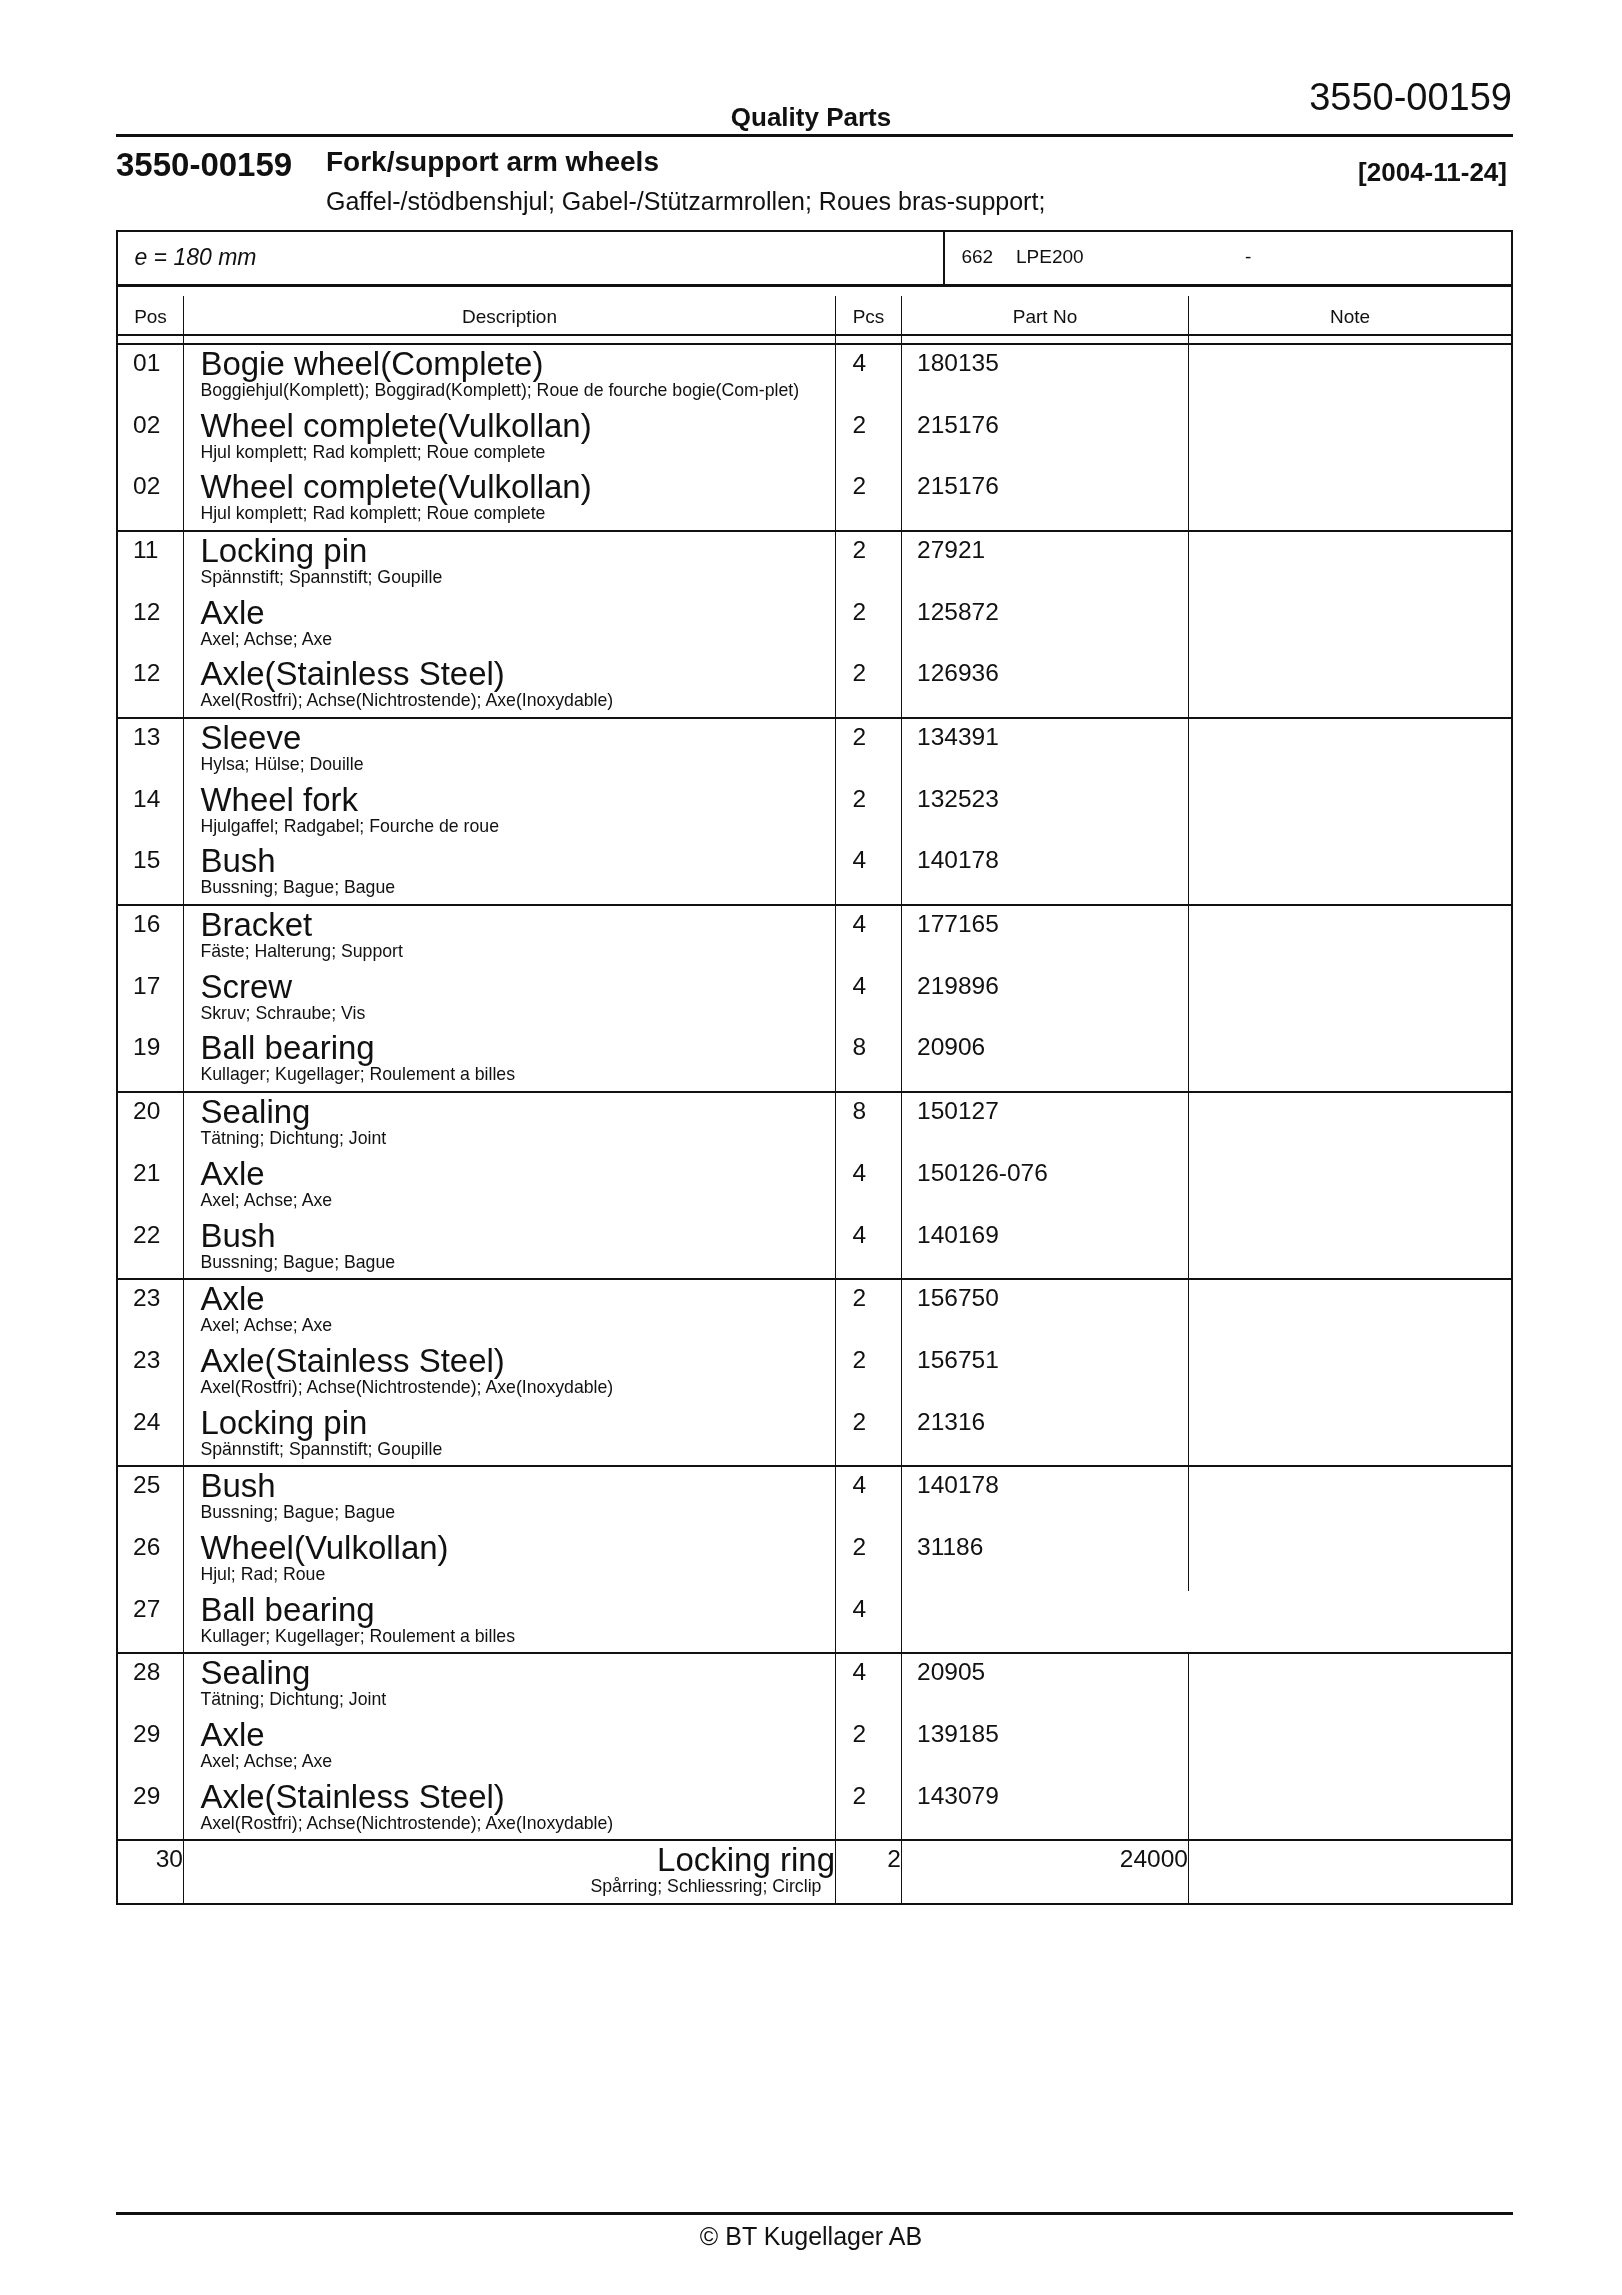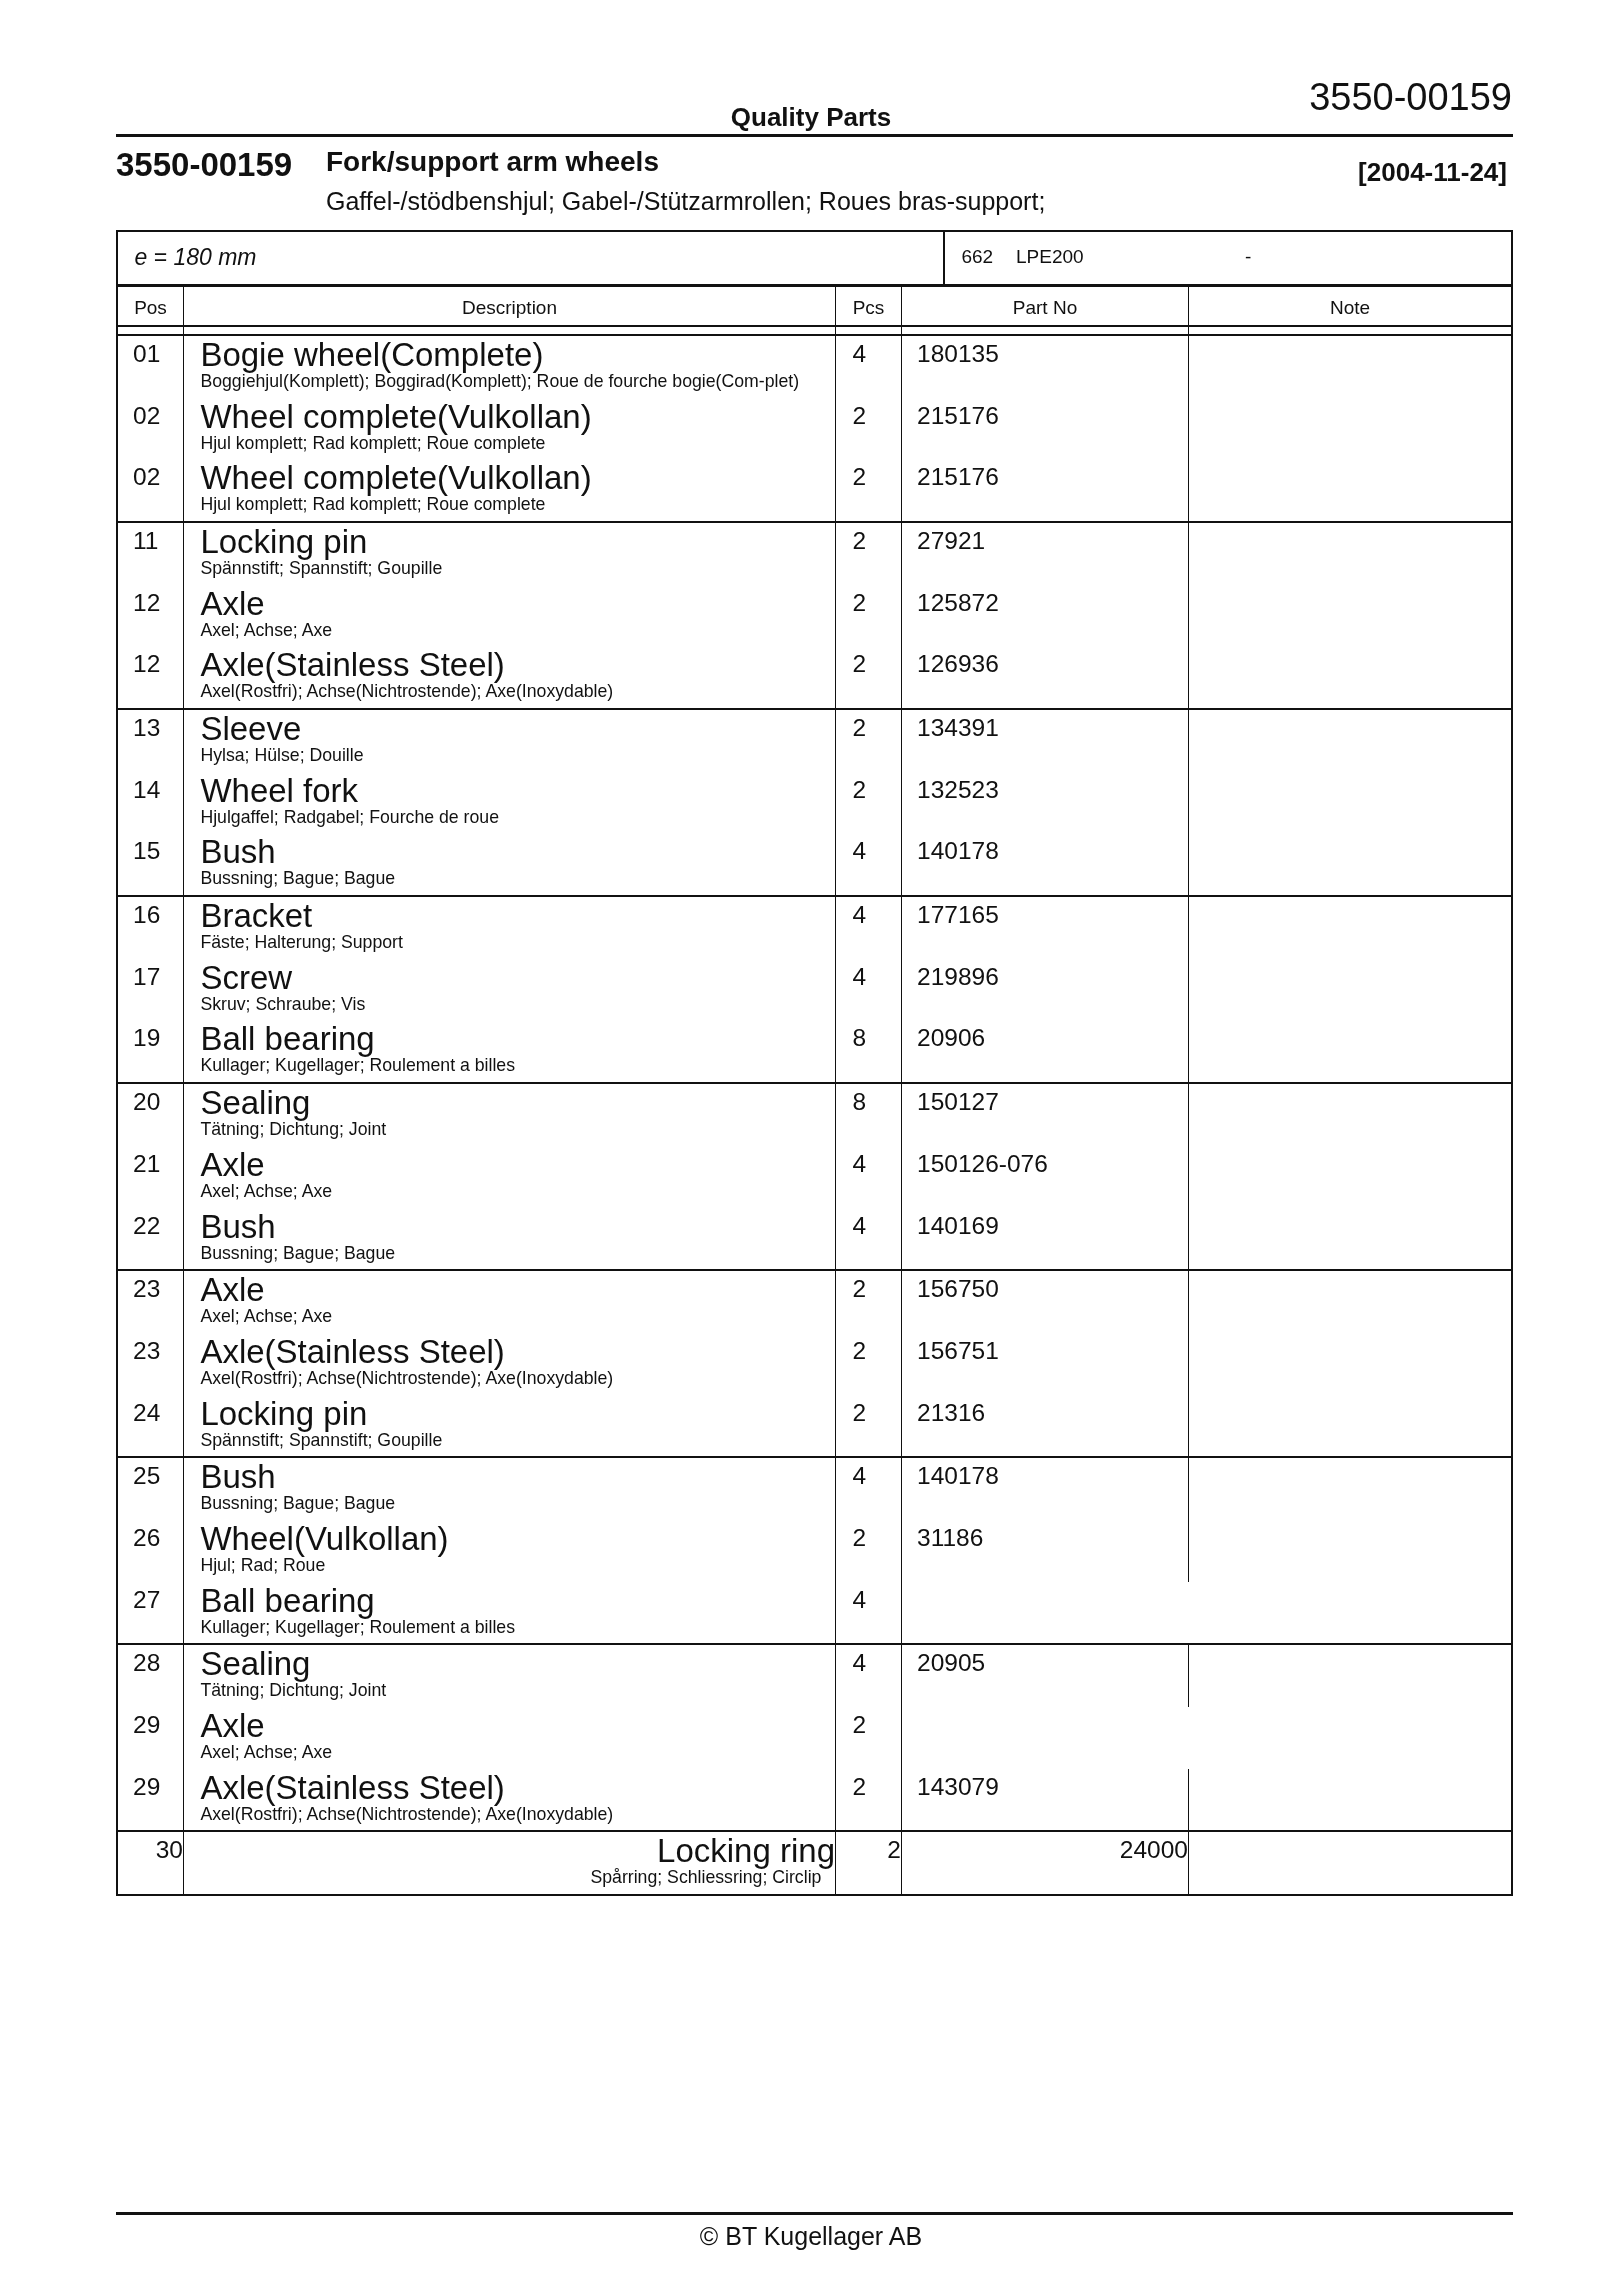--- a/index.html
+++ b/index.html
@@ -18,21 +18,21 @@
 
   
   #tbl { left: 116px; top: 230px; width: 1397px; border: 2.7px solid #111; box-sizing: border-box; }
   .info-row { display: flex; height: 52px; border-bottom: 3.4px solid #111; }
   .info-left { width: 827px; border-right: 2px solid #111; box-sizing: border-box; font-style: italic; font-size: 23px; padding: 12.3px 0 0 16.4px; }
   .info-right { flex: 1; position: relative; font-size: 19px; }
   .info-right .a { position: absolute; left: 16.4px; top: 13.6px; }
   .info-right .b { position: absolute; left: 71px; top: 13.6px; }
   .info-right .c { position: absolute; left: 300px; top: 13.6px; }
 
-  .col-hdr { display: flex; height: 38px; border-bottom: 2px solid #111; }
+  .col-hdr { display: flex; height: 38px; border-bottom: 2px solid #111; margin-top: 9px; }
   .col-hdr > div { font-size: 19px; text-align: center; padding-top: 9.5px; box-sizing: border-box; border-right: 1.4px solid #111; }
   .col-hdr > div:last-child { border-right: none; }
   .spacer-row { display: flex; height: 6.8px; border-bottom: 2.7px solid #111; }
   .spacer-row > div { border-right: 1.4px solid #111; box-sizing: border-box; }
   .spacer-row > div:last-child { border-right: none; }
 
   .c-pos { width: 66px; }
   .c-desc { width: 652px; }
   .c-pcs { width: 66px; }
   .c-part { width: 287px; }
@@ -324,20 +324,21 @@
           <div class="c-part">20905</div>
           <div class="c-note"></div>
         </div>
         <div class="item">
           <div class="c-pos">29</div>
           <div class="c-desc">
             <div class="main-desc">Axle</div>
             <div class="sub-desc">Axel; Achse; Axe</div>
           </div>
           <div class="c-pcs">2</div>
+          <div class="c-part">139185</div>
           <div class="c-note"></div>
         </div>
         <div class="item">
           <div class="c-pos">29</div>
           <div class="c-desc">
             <div class="main-desc">Axle(Stainless Steel)</div>
             <div class="sub-desc">Axel(Rostfri); Achse(Nichtrostende); Axe(Inoxydable)</div>
           </div>
           <div class="c-pcs">2</div>
           <div class="c-part">143079</div>

